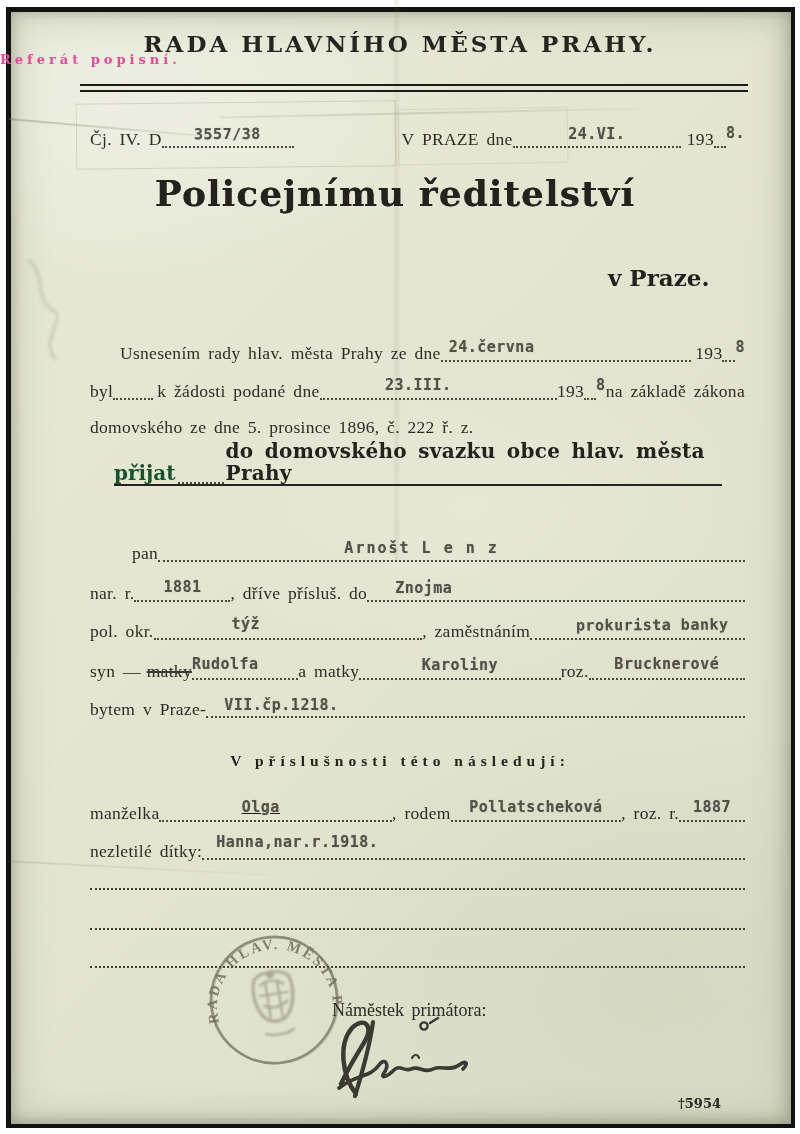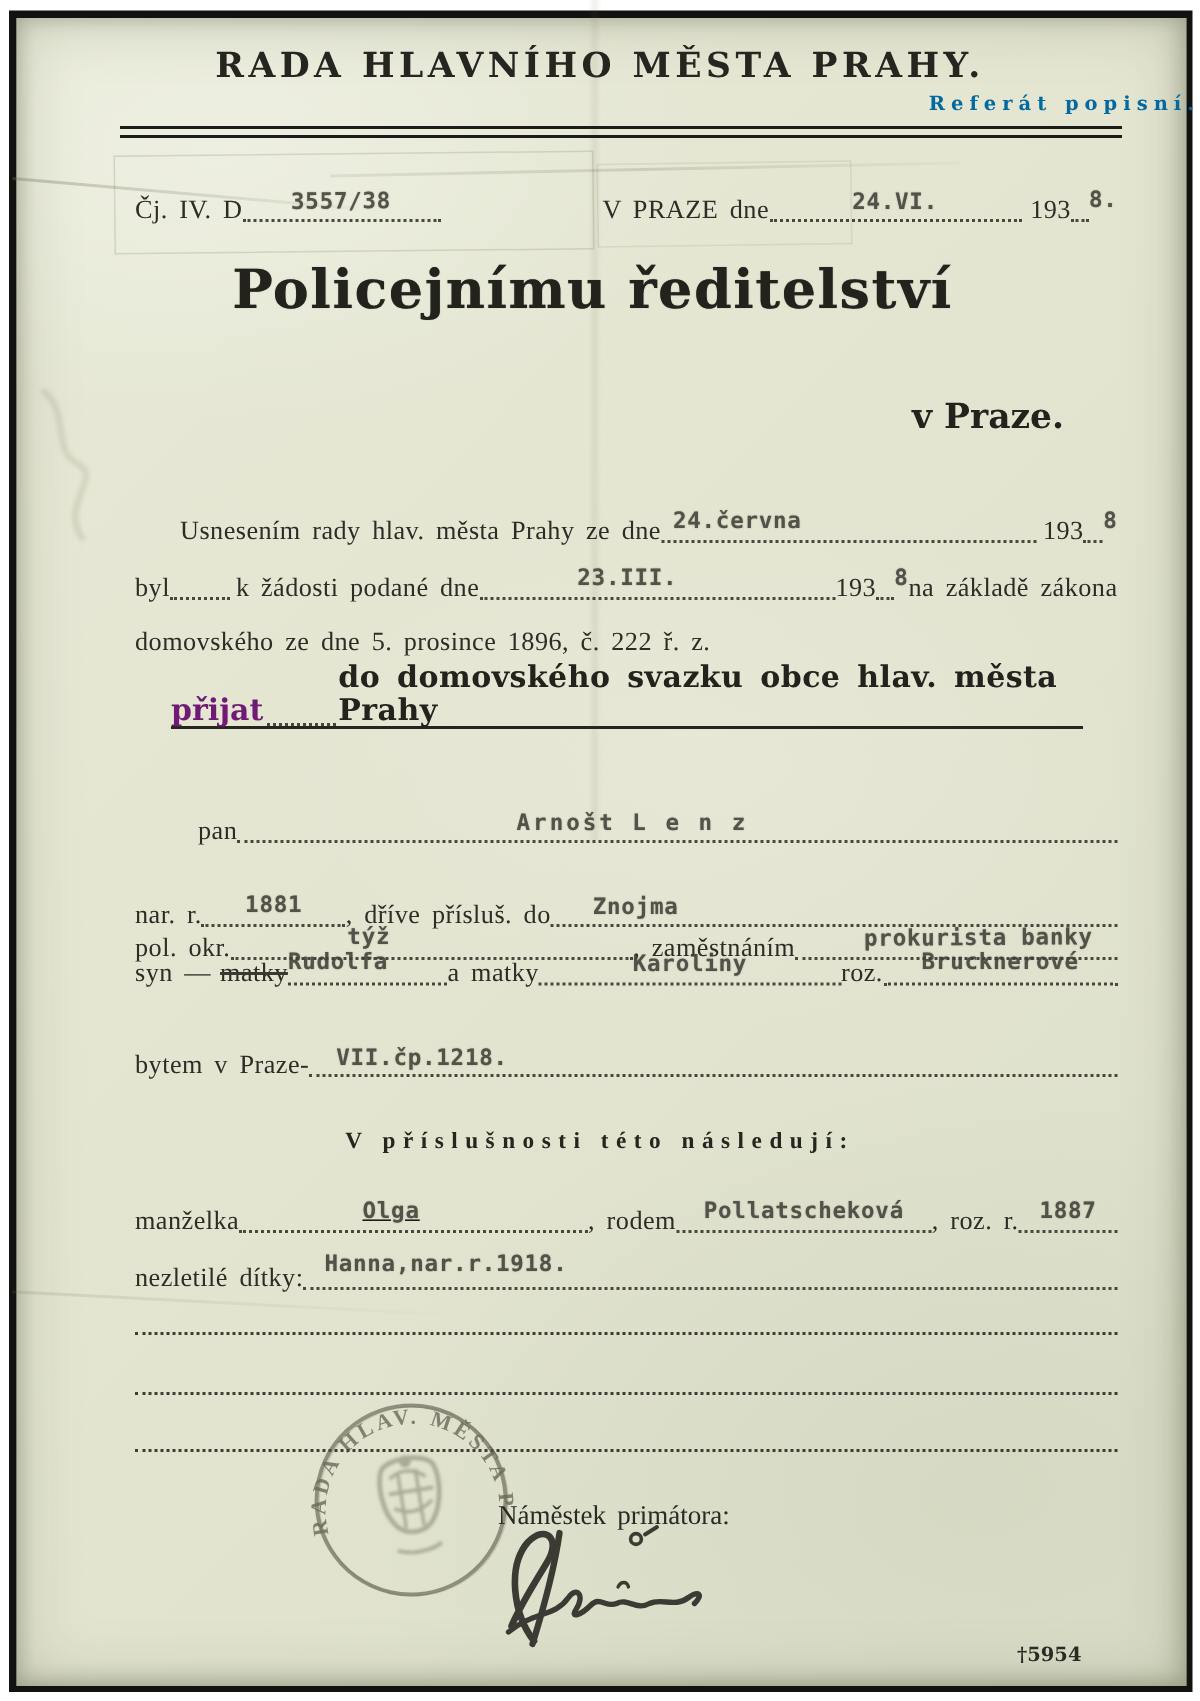--- a/index.html
+++ b/index.html
@@ -20,22 +20,22 @@
   .crease{position:absolute;pointer-events:none;}
   .c1{top:128px;left:8px;width:230px;height:2px;background:linear-gradient(to right,rgba(110,112,88,.35),rgba(110,112,88,.05));transform:rotate(5deg);}
   .c2{top:112px;left:220px;width:420px;height:2px;background:linear-gradient(to right,rgba(110,112,88,.12),rgba(110,112,88,.22),rgba(110,112,88,.04));transform:rotate(-1.2deg);}
   .c3{top:0;left:392px;width:9px;height:560px;background:linear-gradient(to right,transparent,rgba(108,110,86,.10),transparent);}
   .c4{top:868px;left:8px;width:300px;height:2px;background:linear-gradient(to right,rgba(110,112,88,.18),transparent);transform:rotate(3deg);}
   .bleedbox{position:absolute;left:76px;top:102px;width:318px;height:64px;border:1.5px solid rgba(108,108,82,.20);transform:rotate(-.6deg);}
   .bleedbox2{position:absolute;left:398px;top:108px;width:168px;height:54px;border:1px solid rgba(108,108,82,.13);transform:rotate(-.8deg);}
   .smudge{position:absolute;left:18px;top:250px;width:60px;height:120px;opacity:.14;filter:blur(1.5px);}
   .org-title{position:absolute;top:30px;left:0;right:0;text-align:center;
     font-family:"DejaVu Serif",serif;font-weight:700;font-size:23px;letter-spacing:3px;color:#26251f;}
-  .dept{position:absolute;top:62px;left:0;right:0;text-align:right;
-    font-family:"DejaVu Serif",serif;font-weight:700;font-size:13px;letter-spacing:4px;color:#0369a1;}
+  .dept{position:absolute;top:52px;left:0;right:0;text-align:left;
+    font-family:"DejaVu Serif",serif;font-weight:700;font-size:13px;letter-spacing:4px;color:#ec4899;}
   .rule{position:absolute;top:84px;left:80px;width:668px;height:4px;
     border-top:2px solid #1d1c18;border-bottom:2.5px solid #1d1c18;}
   .doc-title{position:absolute;top:172px;left:0;right:10px;text-align:center;
     font-family:"DejaVu Serif",serif;font-weight:700;font-size:36px;letter-spacing:1px;color:#23221c;
     text-shadow:0 0 .6px rgba(35,34,28,.6);}
   .doc-city{position:absolute;top:264px;left:608px;
     font-family:"DejaVu Serif",serif;font-weight:700;font-size:23px;color:#23221c;}
 
   .row{position:absolute;left:90px;right:55px;display:flex;align-items:flex-end;height:26px;}
   .lbl{font-family:"Liberation Serif",serif;font-size:17.5px;color:#2e2c26;white-space:nowrap;
@@ -46,21 +46,21 @@
   .dotseg.empty{justify-content:flex-start;}
   .typed{font-family:"DejaVu Sans Mono",monospace;font-weight:700;font-size:15px;color:#403e36;
          letter-spacing:.5px;white-space:nowrap;line-height:1;opacity:.88;
          text-shadow:0 0 1px rgba(64,62,54,.5);transform:translateY(-2px);}
   .typed.up{transform:translateY(-7px);}
   .val-left{margin-right:auto;}
   .spacer{flex:0 0 auto;height:24px;}
 
   .accept{position:absolute;top:452px;left:114px;width:608px;height:32px;display:flex;align-items:flex-end;
           border-bottom:2.5px solid #26251f;}
-  .accept .w1{font-family:"DejaVu Serif",serif;font-weight:700;font-size:20px;color:#701a75;line-height:1.1;}
+  .accept .w1{font-family:"DejaVu Serif",serif;font-weight:700;font-size:20px;color:#14532d;line-height:1.1;}
   .accept .adots{flex:0 0 46px;border-bottom:2px dotted #4a483e;height:20px;margin:0 2px;}
   .accept .w2{font-family:"DejaVu Serif",serif;font-weight:700;font-size:20px;color:#23221c;line-height:1.1;
               margin:0 auto;letter-spacing:.3px;word-spacing:4px;}
 
   .section-head{position:absolute;top:752px;left:0;right:0;text-align:center;
     font-family:"Liberation Serif",serif;font-weight:700;font-size:15.5px;letter-spacing:5px;color:#26251f;}
 
   .stamp{position:absolute;left:202px;top:928px;width:144px;height:144px;opacity:.82;}
   .sig-title{position:absolute;left:332px;top:1000px;font-family:"Liberation Serif",serif;
              font-size:18px;color:#2b2a24;word-spacing:3px;}
@@ -142,21 +142,21 @@
       <span class="w2">do domovského svazku obce hlav. města Prahy</span>
     </div>
 
     <div class="row" style="top:536px;margin-left:42px;">
       <span class="lbl">pan</span>
       <span class="dotseg">
         <span class="typed" style="transform:translateY(-4px);margin-right:60px;letter-spacing:2px;">Arnošt L e n z</span>
       </span>
     </div>
 
-    <div class="row" style="top:592px;justify-content:flex-end;">
+    <div class="row" style="top:576px;justify-content:flex-end;">
       <span class="lbl">nar. r.</span>
       <span class="dotseg" style="flex:0 0 96px;">
         <span class="typed" style="transform:translateY(-5px);">1881</span>
       </span>
       <span class="lbl">, dříve přísluš. do</span>
       <span class="dotseg">
         <span class="typed val-left" style="padding-left:28px;transform:translateY(-4px);">Znojma</span>
       </span>
     </div>
 
@@ -164,21 +164,21 @@
       <span class="lbl">pol. okr.</span>
       <span class="dotseg" style="flex:1.5;align-items:flex-end;">
         <span class="typed val-left" style="padding-left:78px;transform:translateY(-6px);">týž</span>
       </span>
       <span class="lbl">, zaměstnáním</span>
       <span class="dotseg" style="flex:1.2;">
         <span class="typed" style="transform:translateY(-5px) rotate(-.4deg);margin-left:30px;">prokurista banky</span>
       </span>
     </div>
 
-    <div class="row" style="top:631px;justify-content:center;">
+    <div class="row" style="top:654px;justify-content:center;">
       <span class="lbl">syn —</span>
       <span class="lbl struck" style="margin-left:6px;">matky</span>
       <span class="dotseg" style="flex:.85;">
         <span class="typed val-left" style="transform:translateY(-6px);">Rudolfa</span>
       </span>
       <span class="lbl">a matky</span>
       <span class="dotseg">
         <span class="typed" style="transform:translateY(-5px);">Karoliny</span>
       </span>
       <span class="lbl">roz.</span>

